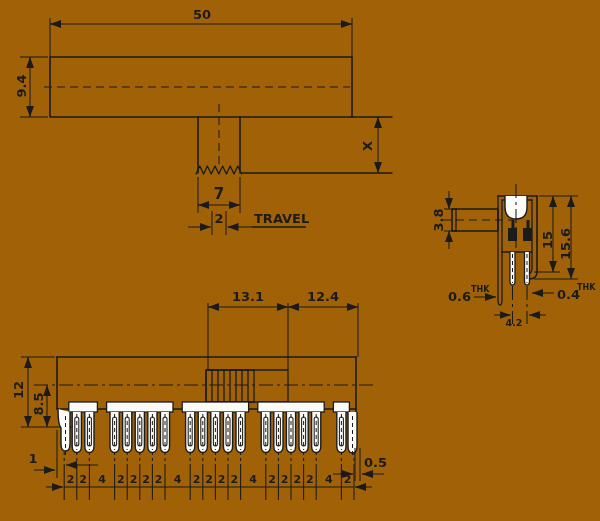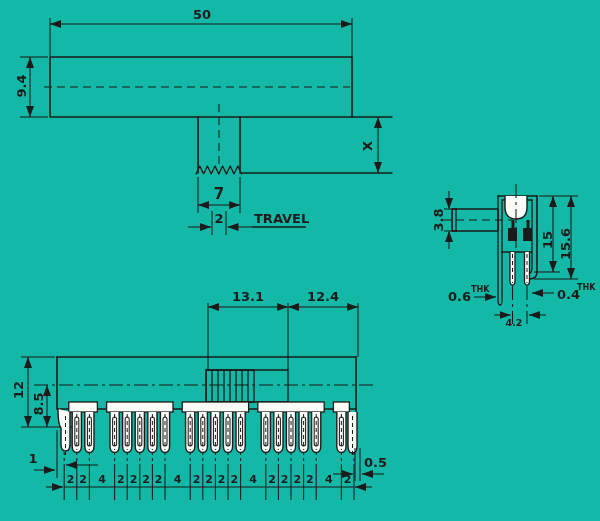--- a/index.html
+++ b/index.html
@@ -1,16 +1,16 @@
 <!DOCTYPE html>
 <html><head>
 <meta charset="utf-8">
 <style>
   html,body { margin:0; padding:0; background:#fbfbf8; }
-  .stage { width:600px; height:521px; position:relative; background:#14b8a6; }
+  .stage { width:600px; height:521px; position:relative; background:#a16207; }
   svg { display:block; }
   svg text { font-family:"DejaVu Sans", sans-serif; fill:#1b1b1b; }
   .dim    { font-size:13px; font-weight:bold; }
   .dim-lg { font-size:15px; font-weight:bold; }
   .dim-sm { font-size:9.5px; font-weight:bold; }
   .seq    { font-size:11px; font-weight:bold; }
   .sup    { font-size:8px;  font-weight:bold; }
   .o    { fill:none; stroke:#1b1b1b; stroke-width:1.6; stroke-linecap:round; stroke-linejoin:round; }
   .o2   { fill:none; stroke:#1b1b1b; stroke-width:1.3; stroke-linecap:round; stroke-linejoin:round; }
   .thin { fill:none; stroke:#1b1b1b; stroke-width:1.05; }

